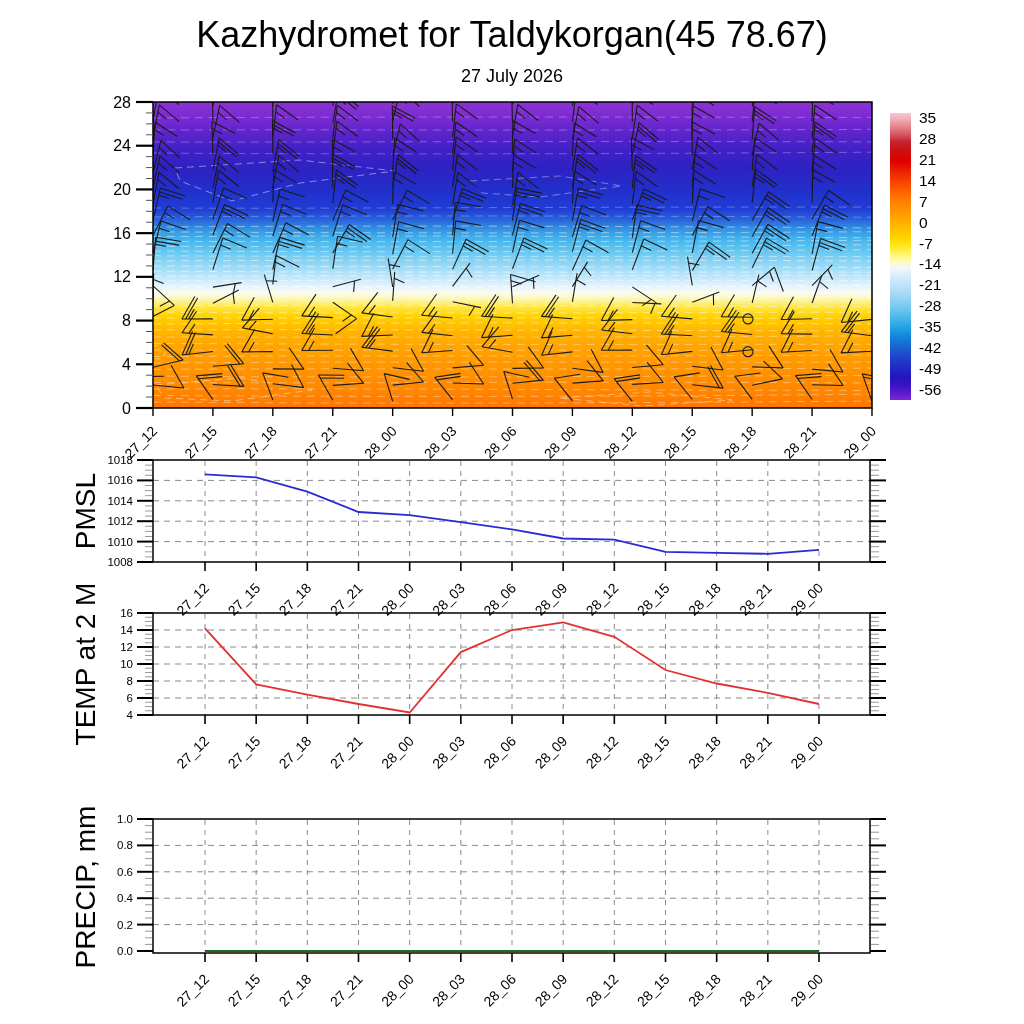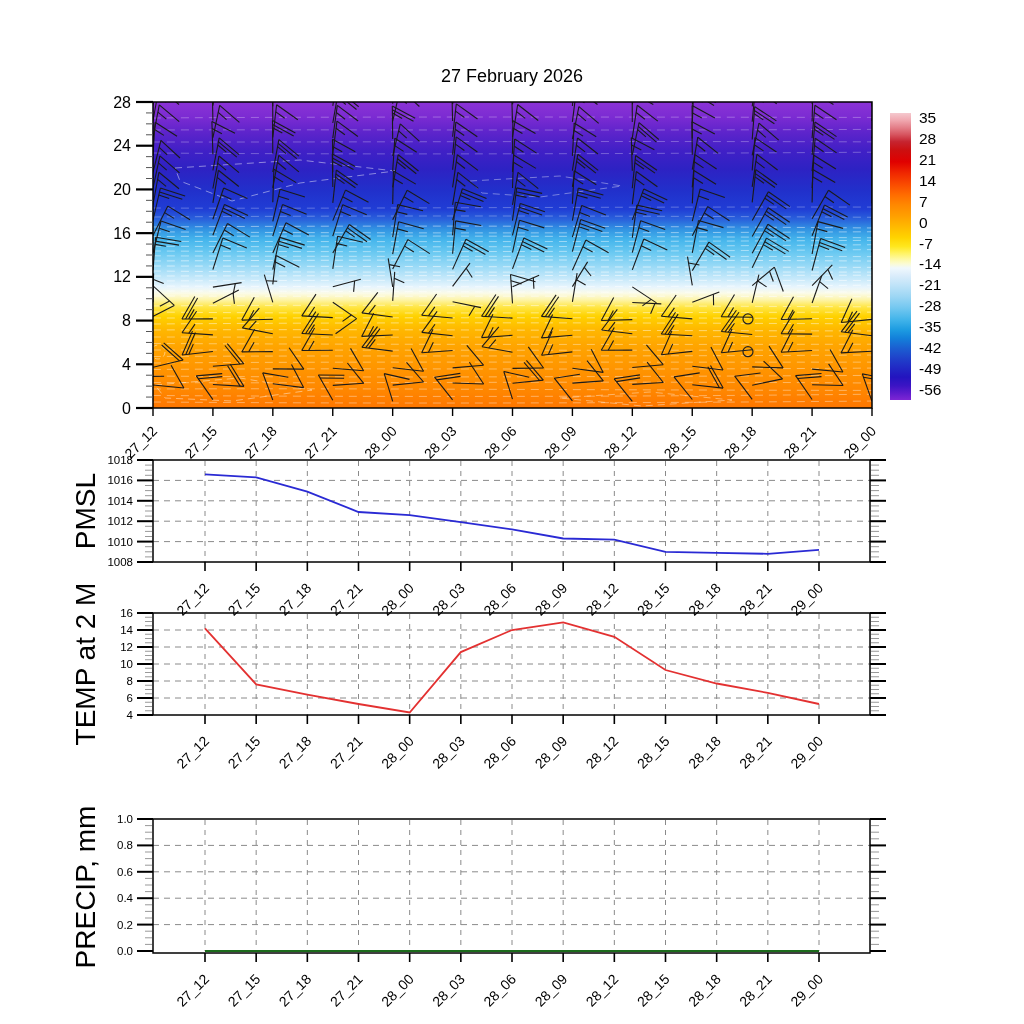--- a/index.html
+++ b/index.html
@@ -8,21 +8,22 @@
   #main-title{position:absolute;top:14px;left:0;width:1024px;text-align:center;
         font-size:36px;letter-spacing:0px;}
   #sub-title{position:absolute;top:66px;left:0;width:1024px;text-align:center;font-size:18px;}
   .ylab{position:absolute;transform:translate(-50%,-50%) rotate(-90deg);font-size:28px;white-space:nowrap;}
   #chart-svg{position:absolute;left:0;top:0;}
 </style>
 </head>
 <body>
 
 <div id="page">
-  <div id="sub-title">27 February 2026</div>
+  <div id="main-title">Kazhydromet for Taldykorgan(45 78.67)</div>
+  <div id="sub-title">27 July 2026</div>
 
   <div class="ylab" style="left:86px;top:511px;">PMSL</div>
   <div class="ylab" style="left:86px;top:664px;">TEMP at 2 M</div>
   <div class="ylab" style="left:86px;top:887px;">PRECIP, mm</div>
 
   <svg id="chart-svg" width="1024" height="1024">
       <defs>
         <linearGradient id="fieldGrad" x1="0" y1="0" x2="0" y2="1">
           <stop offset="0" stop-color="#8b33d6"></stop>
           <stop offset="0.05" stop-color="#7b2bd2"></stop>

